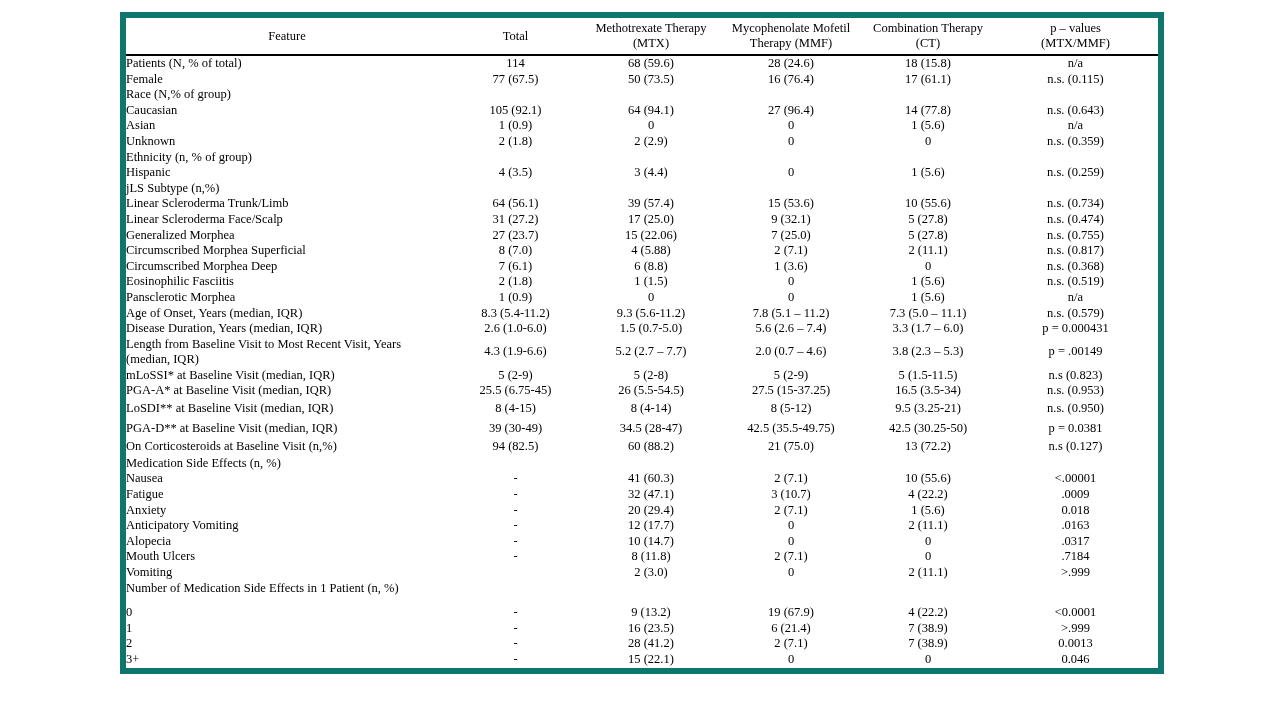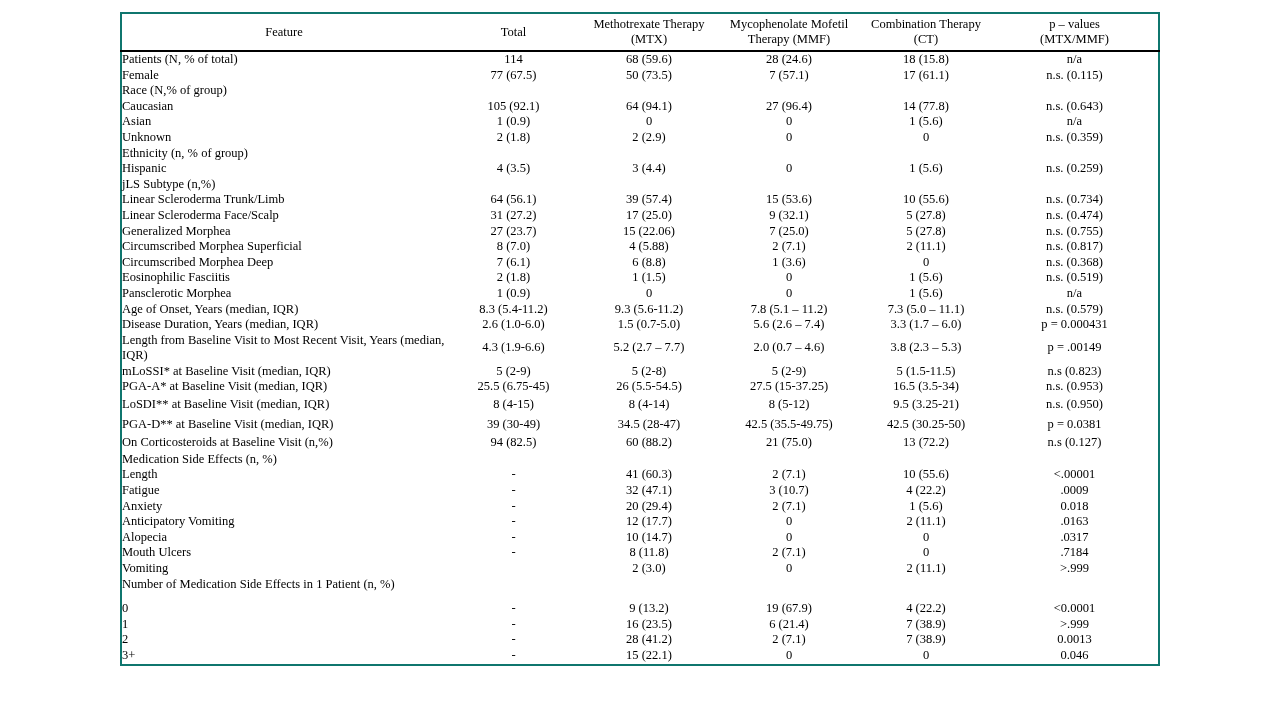--- a/index.html
+++ b/index.html
@@ -21,21 +21,21 @@
   .tbl-wrap {
     position: absolute;
     left: 120px;
     top: 12px;
     width: 1038px;
   }
   table.study {
     border-collapse: collapse;
     table-layout: fixed;
     width: 1038px;
-    border: 2px solid #0f766e;
+    border: 6px solid #0f766e;
     font-family: Liberation Serif, serif;
   }
   table.study thead th {
     font-weight: normal;
     font-size: 12.5px;
     text-align: center;
     vertical-align: middle;
     height: 36px;
     line-height: 15px;
     border-bottom: 2px solid #000000;
@@ -111,21 +111,21 @@
             <td class="val">114</td>
             <td class="val">68 (59.6)</td>
             <td class="val">28 (24.6)</td>
             <td class="val">18 (15.8)</td>
             <td class="val">n/a</td>
           </tr>
           <tr>
             <td class="feature">Female</td>
             <td class="val">77 (67.5)</td>
             <td class="val">50 (73.5)</td>
-            <td class="val">7 (57.1)</td>
+            <td class="val">16 (76.4)</td>
             <td class="val">17 (61.1)</td>
             <td class="val">n.s. (0.115)</td>
           </tr>
           <tr>
             <td colspan="6" class="feature">Race (N,% of group)</td>
           </tr>
           <tr>
             <td class="feature indent">Caucasian</td>
             <td class="val">105 (92.1)</td>
             <td class="val">64 (94.1)</td>
@@ -280,21 +280,21 @@
             <td class="val">94 (82.5)</td>
             <td class="val">60 (88.2)</td>
             <td class="val">21 (75.0)</td>
             <td class="val">13 (72.2)</td>
             <td class="val">n.s (0.127)</td>
           </tr>
           <tr>
             <td colspan="6" class="feature">Medication Side Effects (n, %)</td>
           </tr>
           <tr>
-            <td class="feature indent">Length</td>
+            <td class="feature indent">Nausea</td>
             <td class="val">-</td>
             <td class="val">41 (60.3)</td>
             <td class="val">2 (7.1)</td>
             <td class="val">10 (55.6)</td>
             <td class="val">&lt;.00001</td>
           </tr>
           <tr>
             <td class="feature indent">Fatigue</td>
             <td class="val">-</td>
             <td class="val">32 (47.1)</td>

